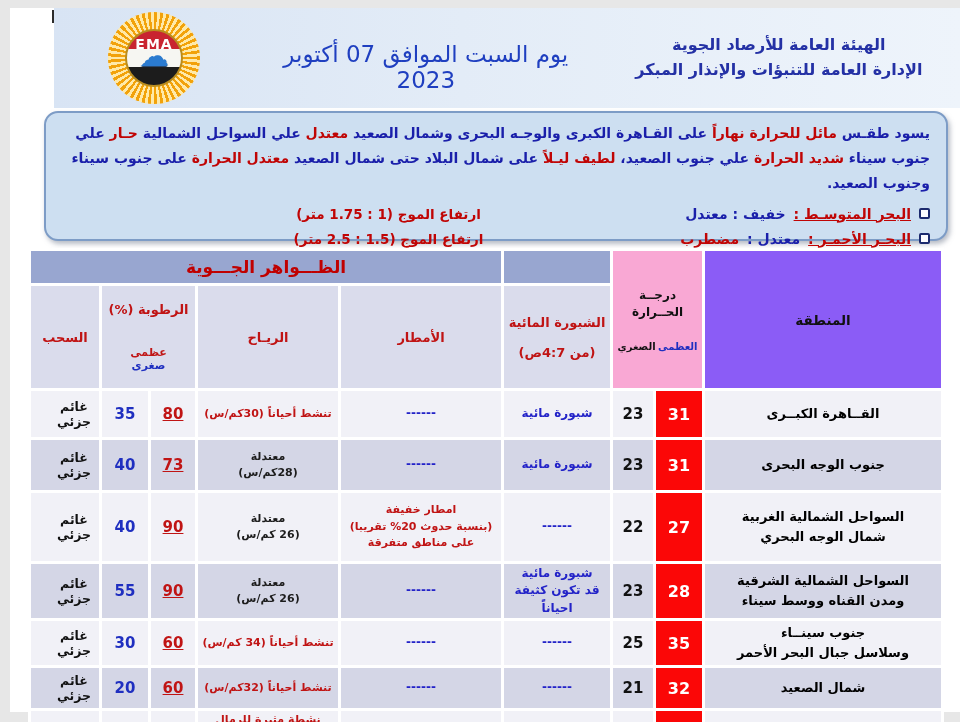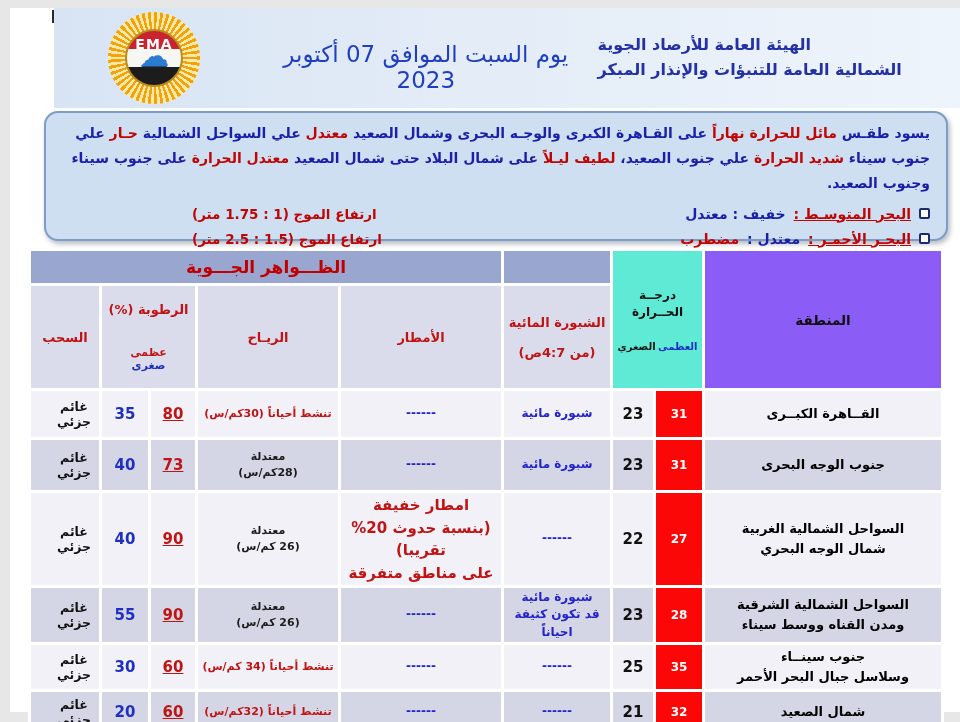--- a/index.html
+++ b/index.html
@@ -6,21 +6,21 @@
   html,body { width:960px; height:722px; overflow:hidden;
     font-family:"DejaVu Sans", sans-serif; background:#e7e7e7; }
   .page { position:absolute; inset:8px 0 10px 10px; background:#ffffff; }
 
   
   .band { position:absolute; top:0; left:44px; right:0; height:100px;
     background:linear-gradient(90deg,#d8e4f4 0%,#e3ecf7 45%,#eef4fb 100%);
     display:flex; align-items:center; }
   .corner-mark { position:absolute; top:2px; left:42px; width:13px; height:13px;
     border-top:4px solid #2b2b2b; border-left:4px solid #2b2b2b; }
-  .authority { width:40%; text-align:left; color:#2431a5; font-weight:bold;
+  .authority { width:40%; text-align:center; color:#2431a5; font-weight:bold;
     font-size:16px; line-height:1.55; }
   .title-block { flex:1; text-align:center; }
   .main-title { color:#c00000; font-weight:bold; font-size:25px; }
   .date-line { color:#1f3fc0; font-weight:normal; font-size:23px; margin-top:18px; }
   .logo-wrap { width:200px; display:flex; justify-content:center; }
   .sun { width:92px; height:92px; border-radius:50%;
     background:repeating-conic-gradient(#f2a20a 0deg 4deg, #ffe9a8 4deg 8deg);
     display:flex; align-items:center; justify-content:center; }
   .globe { width:58px; height:58px; border-radius:50%; overflow:hidden;
     border:2px solid #b98c1e; position:relative;
@@ -36,66 +36,66 @@
     box-shadow:2px 3px 5px rgba(110,120,140,.5); padding:8px 16px 6px; }
   .summary-text { font-size:14px; font-weight:bold; line-height:1.8; text-align:right; }
   .seg-blue { color:#1a1faa; } .seg-red { color:#c00505;text-align:right; }
   .sea-row { display:flex; align-items:center; margin-top:9px; }
   .sea-right { width:345px; display:flex; align-items:center; gap:8px; }
   .bullet { width:11px; height:11px; border:2px solid #1c2a6e; border-radius:2px;
     background:#fcfcff; flex:0 0 auto; }
   .sea-name { color:#c00505; font-weight:bold; font-size:14px; text-decoration:underline;text-align:right; }
   .sea-blue { color:#1a1faa; font-weight:bold; font-size:14px; }
   .sea-red { color:#c00505; font-weight:bold; font-size:14px; }
-  .wave { flex:1; text-align:left; padding-left:130px;
+  .wave { flex:1; text-align:center; padding-left:130px;
     color:#c00505; font-weight:bold; font-size:13.5px; }
 
   
   table.wx { position:absolute; top:240px; right:16px; width:916px;
     border-collapse:separate; border-spacing:3px; table-layout:fixed; background:#fff; }
   .wx th, .wx td { text-align:center; vertical-align:middle; font-weight:bold;
     white-space:pre-line; padding:1px 2px; }
   .hA { height:32px; } .hB { height:46px; }
   .hdr-dark { background:#98a6d0; }
   .hdr-phen { background:#98a6d0; color:#c00000; font-size:17px; }
   .hdr-region { background:#8b5cf6; color:#111; font-size:13.5px; }
-  .hdr-temp { background:#5eead4; color:#111; }
+  .hdr-temp { background:#f9a8d4; color:#111; }
   .temp-title { font-size:12px; line-height:1.35; }
   .temp-sub { display:flex; justify-content:space-evenly; font-size:10px; margin-top:2px; }
   .temp-sub .blue { color:#1f2fc0; }
   .hdr-sub { background:#dadcec; color:#c01414; font-size:13px; }
   .hum-l2 { font-size:11px; margin-top:1px; }
   .hum-l2 .red { color:#c01414; } .hum-l2 .blue { color:#1f2fc0; }
 
   .row-light td { background:#f1f1f7; }
   .row-dark  td { background:#d4d6e6; }
   .r1{height:46px}.r2{height:50px}.r3{height:68px}.r4{height:48px}
   .r5{height:44px}.r6{height:40px}.r7{height:58px}
   td.region { color:#000; font-size:13px; line-height:1.55; }
-  .wx td.tmax { background:#fb0707; color:#fff; font-size:12px; }
+  .wx td.tmax { background:#fb0707; color:#fff; font-size:16px; }
   td.tmin { color:#111; font-size:15px; }
   td.hmax { color:#c01414; font-size:15px;text-decoration:underline; }
   td.hmin { color:#1f2fc0; font-size:15px; }
   td.clouds { color:#111; font-size:12.5px;padding-left:20px; }
   td.fog, td.rain { font-size:12px; line-height:1.45; }
   td.wind { font-size:11px; line-height:1.5; }
-  td.rain.c-red { font-size:15px; line-height:1.5; }
+  td.rain.c-red { font-size:11px; line-height:1.5; }
   .c-blue { color:#2323c8; } .c-red { color:#c01414; } .c-dark { color:#1c1c1c; }
 </style>
 </head>
 <body>
 
 <div class="page">
 
   <div class="corner-mark"></div>
 
   <div class="band">
     <div class="authority">
       <div>الهيئة العامة للأرصاد الجوية</div>
-      <div>الشمالية العامة للتنبؤات والإنذار المبكر</div>
+      <div>الإدارة العامة للتنبؤات والإنذار المبكر</div>
     </div>
     <div class="title-block">
       <div class="date-line">يوم السبت الموافق  07 أكتوبر 2023</div>
     </div>
     <div class="logo-wrap">
       <div class="sun">
         <div class="globe">
           <div class="ema-text">EMA</div>
           <div class="cloud-glyph">☁</div>
         </div>

